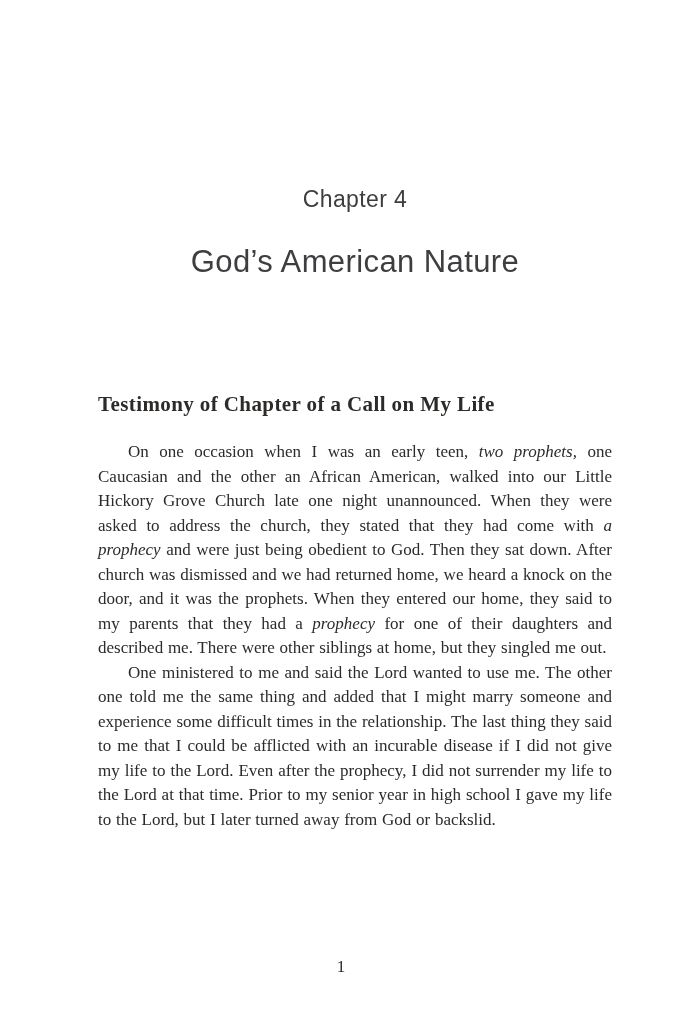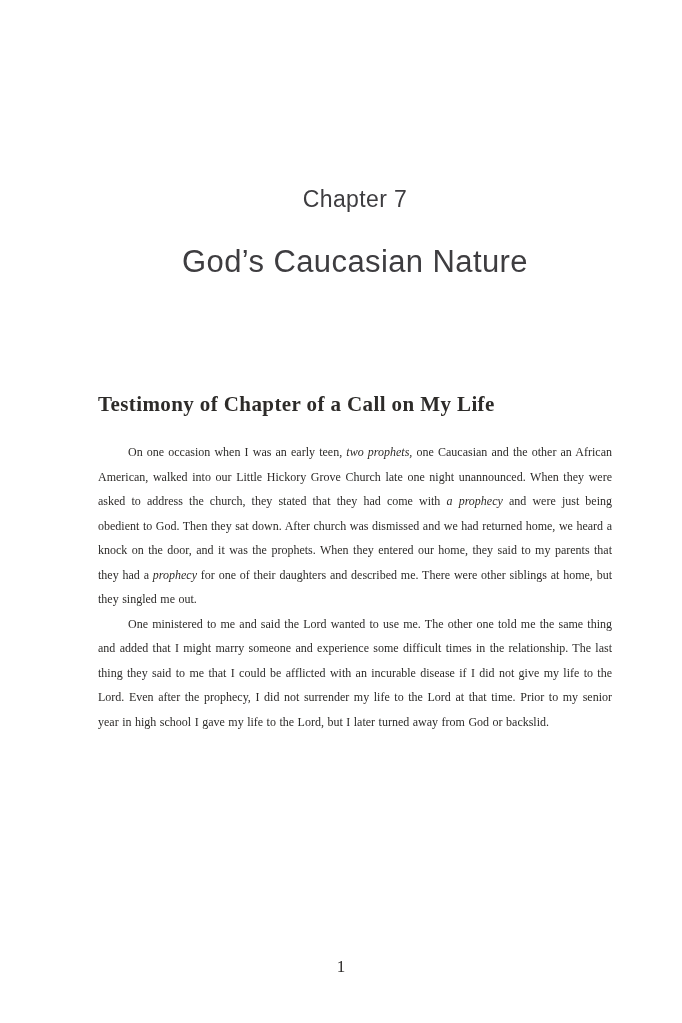--- a/index.html
+++ b/index.html
@@ -47,21 +47,21 @@
     text-align: left;
     font-family: "Liberation Serif", serif;
     font-weight: 700;
     font-size: 21px;
     line-height: 27px;
     letter-spacing: 0.4px;
     color: var(--body, #2d2b29);
   }
   .body-copy {
     top: 440px;
-    font-size: 12px;
+    font-size: 17px;
     line-height: 24.5px;
     color: var(--body, #2d2b29);
     text-align: justify;
   }
   .body-copy p {
     margin: 0;
     text-indent: 30px;
     word-spacing: 0.5px;
   }
   .body-copy .em { font-style: italic; }
@@ -73,23 +73,23 @@
     text-align: center;
     font-size: 17px;
     line-height: 22px;
     color: var(--body, #2d2b29);
   }
 </style>
 </head>
 <body>
 
 <div class="page">
-  <div class="text-block chapter-label">Chapter 7</div>
+  <div class="text-block chapter-label">Chapter 4</div>
 
-  <div class="text-block chapter-title">God’s Caucasian Nature</div>
+  <div class="text-block chapter-title">God’s American Nature</div>
 
   <div class="text-block section-heading">Testimony of Chapter of a Call on My Life</div>
 
   <div class="text-block body-copy">
       <p><span>On one occasion when I was an early teen, </span><span class="em">two prophets,</span><span> one Caucasian and the other an African American, walked into our Little Hickory Grove Church late one night unannounced. When they were asked to address the church, they stated that they had come with </span><span class="em">a prophecy</span><span> and were just being obedient to God. Then they sat down. After church was dismissed and we had returned home, we heard a knock on the door, and it was the prophets. When they entered our home, they said to my parents that they had a </span><span class="em">prophecy</span><span> for one of their daughters and described me. There were other siblings at home, but they singled me out.</span></p>
       <p><span>One ministered to me and said the Lord wanted to use me. The other one told me the same thing and added that I might marry someone and experience some difficult times in the relationship. The last thing they said to me that I could be afflicted with an incurable disease if I did not give my life to the Lord. Even after the prophecy, I did not surrender my life to the Lord at that time. Prior to my senior year in high school I gave my life to the Lord, but I later turned away from God or backslid.</span></p>
     </div>
 
   <div class="page-number">1</div>
 </div>

